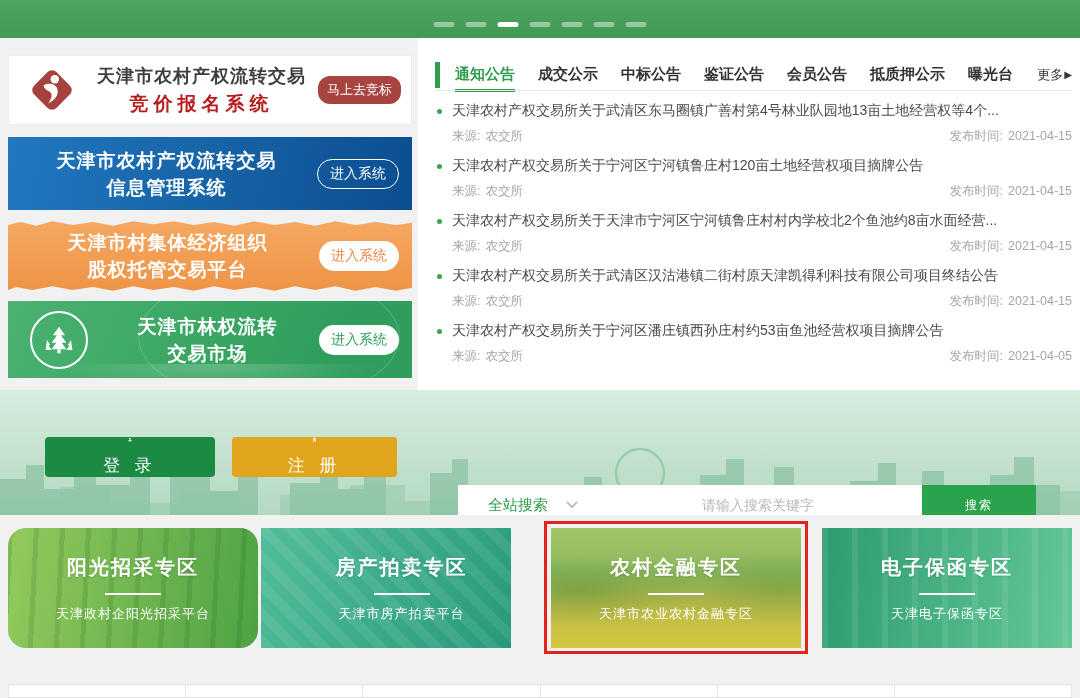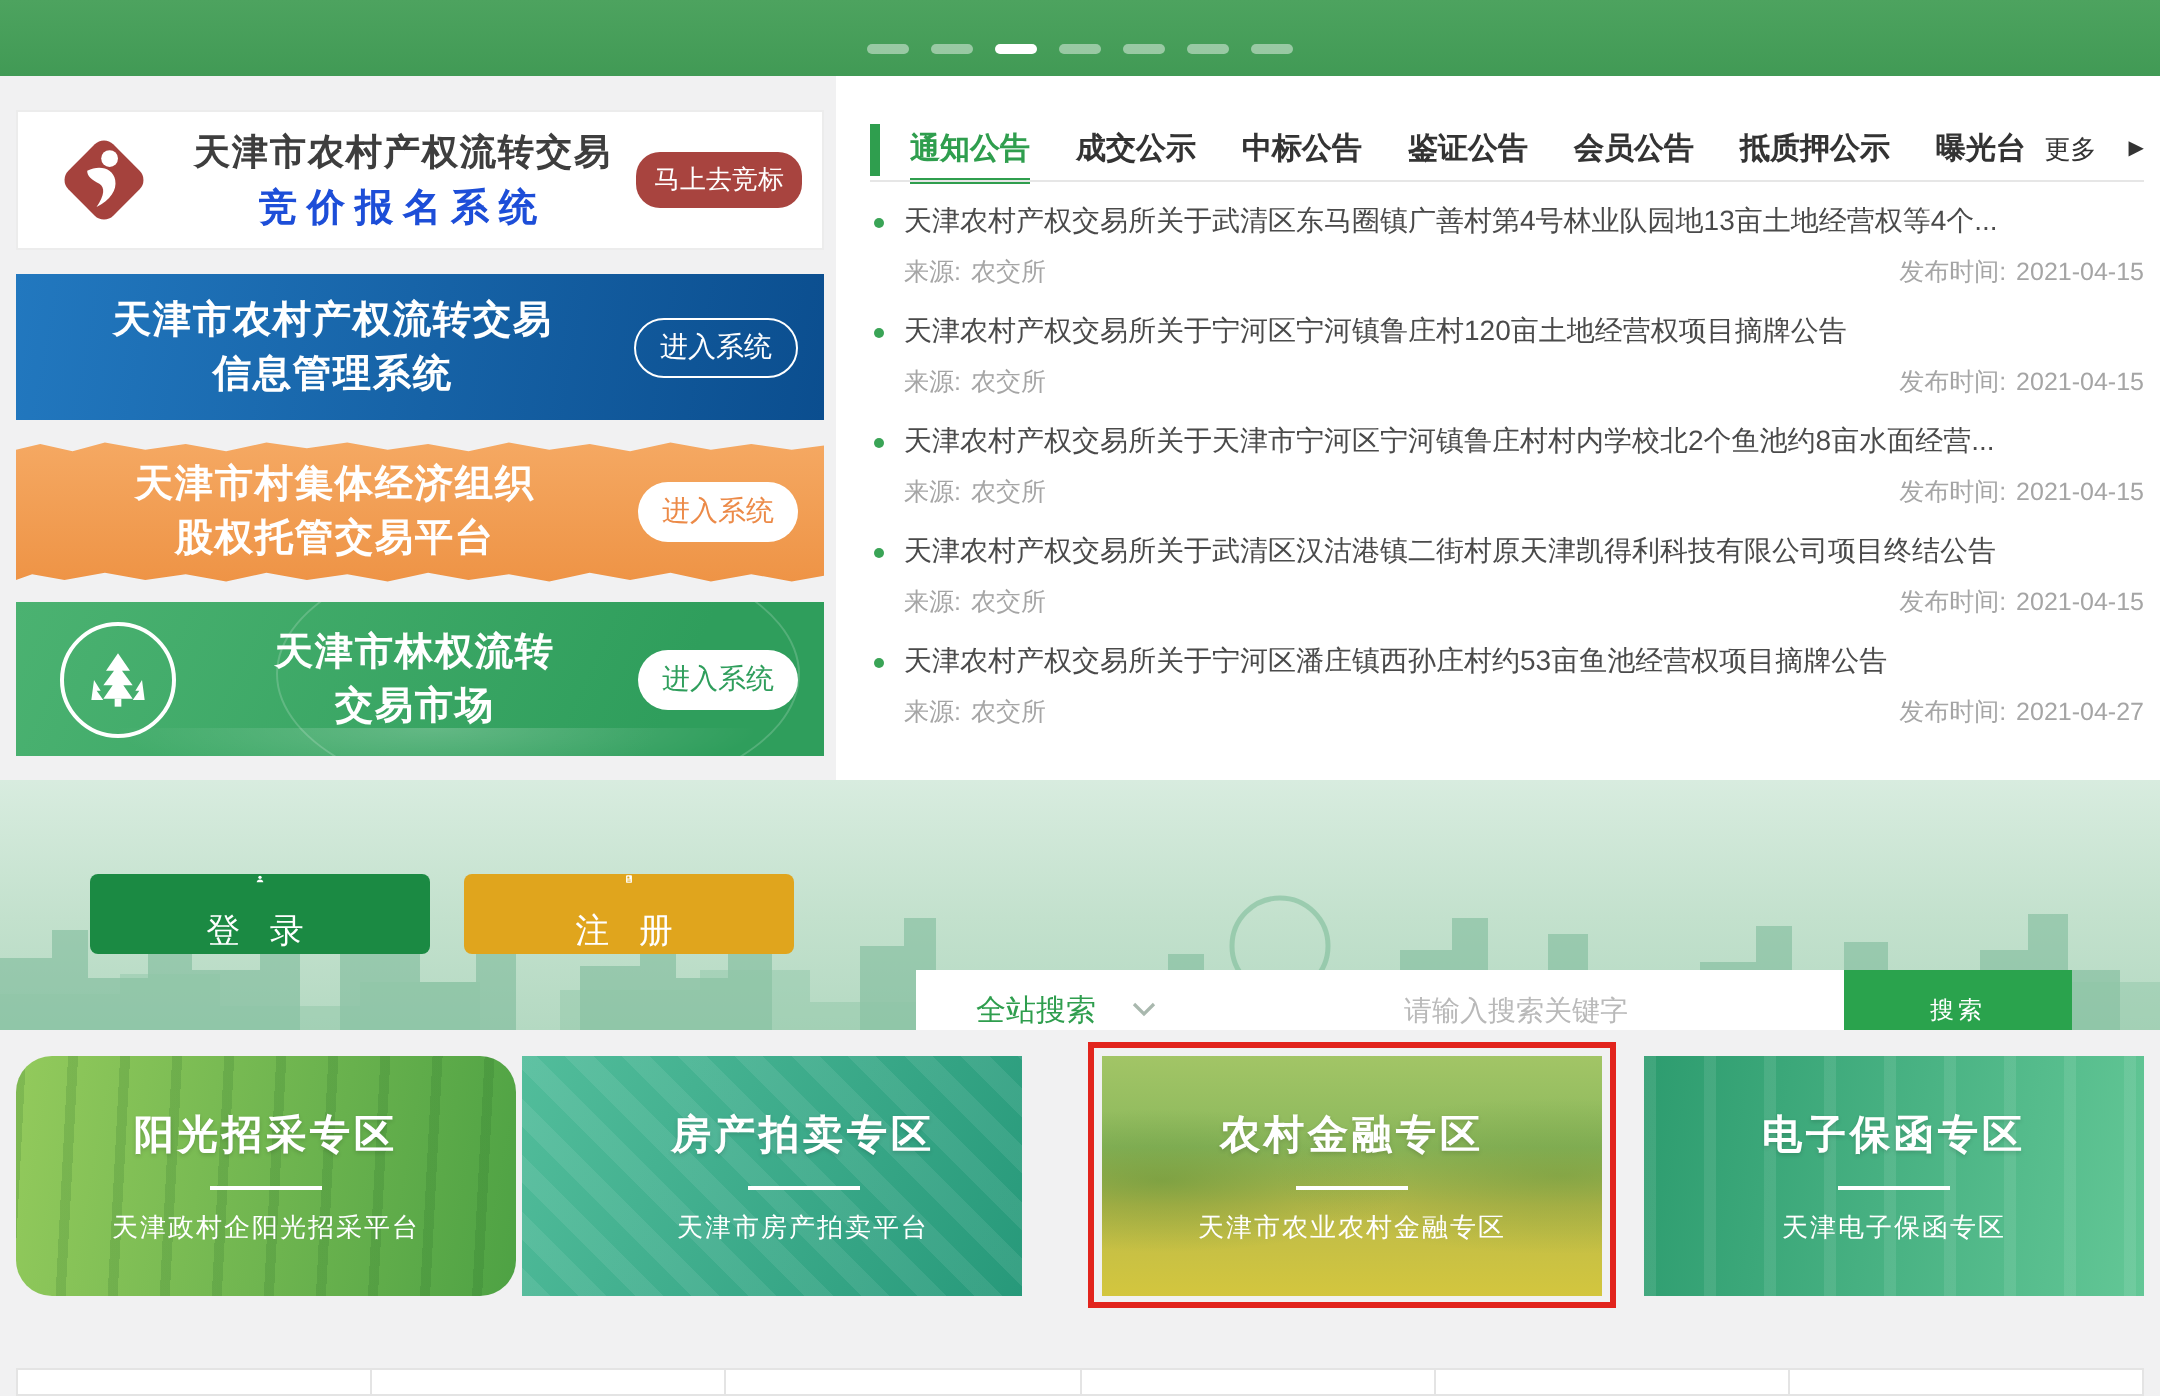--- a/index.html
+++ b/index.html
@@ -16,21 +16,21 @@
 
   
   .news-backdrop { position:absolute; left:418px; top:38px; width:662px; height:352px; background:#ffffff; }
 
   
   .panel { position:absolute; left:8px; width:404px; display:flex; align-items:center; }
   .panel-bid { top:55px; height:70px; background:#ffffff; border:1px solid #ececec; padding:0 10px; }
   .bid-logo { width:66px; display:flex; justify-content:center; align-items:center; }
   .bid-titles { flex:1; text-align:center; }
   .bid-title1 { font-size:18px; font-weight:700; color:#3e3e3e; letter-spacing:1px; }
-  .bid-title2 { font-size:19px; font-weight:700; color:#1d4ed8; letter-spacing:5px; margin-top:3px; }
+  .bid-title2 { font-size:19px; font-weight:700; color:#b91c1c; letter-spacing:5px; margin-top:3px; }
   .bid-btn { background:#a8443f; color:#fff; font-size:13px; padding:5px 9px; border:none;
     border-radius:12px; cursor:pointer; white-space:nowrap; }
 
   .panel-info { top:137px; height:73px; background:linear-gradient(100deg,#2278bf 0%,#0b4e8f 100%); }
   .panel-text { flex:1; text-align:center; color:#fff; font-size:19px; font-weight:700;
     line-height:27px; letter-spacing:1px; padding-left:8px; }
   .outline-btn { border:1.5px solid #fff; background:transparent; color:#fff; font-size:14px;
     padding:5px 12px; border-radius:15px; margin-right:13px; cursor:pointer; white-space:nowrap; }
 
   .panel-equity { top:219px; height:74px; background:linear-gradient(180deg,#f5a963,#ee9345);
@@ -52,21 +52,21 @@
   
   .tabbar { position:absolute; left:435px; top:58px; width:637px; height:33px;
     display:flex; align-items:center; }
   .tab-accent { width:5px; height:26px; background:#2f9e4e; margin-right:15px; flex-shrink:0; }
   .tabbar-tabs { display:flex; gap:23px; align-items:center; height:100%; }
   .tab { font-size:15px; font-weight:700; color:#333; cursor:pointer; height:100%;
     display:flex; align-items:center; position:relative; white-space:nowrap; }
   .tab.active { color:#2f9e4e; }
   .tab.active::after { content:""; position:absolute; left:0; right:0; bottom:-1px; height:3px; background:#2f9e4e; }
   .more-link { margin-left:auto; font-size:13px; color:#333; cursor:pointer; display:flex;
-    align-items:center; gap:16px; white-space:nowrap; }
+    align-items:center; gap:1px; white-space:nowrap; }
   .more-arrow { font-size:10px; color:#333; }
   .tab-divider { position:absolute; left:435px; top:90px; width:637px; height:1px; background:#e6e6e6; }
 
   
   .news-list { position:absolute; left:435px; top:97px; width:637px; list-style:none; }
   .news-item { margin-bottom:5px; }
   .news-title-row { display:flex; align-items:center; height:28px; cursor:pointer; }
   .news-bullet { width:5px; height:5px; border-radius:50%; background:#3aa456; margin:0 10px 0 2px; flex-shrink:0; }
   .news-title { font-size:14px; color:#4a4a4a; white-space:nowrap; overflow:hidden; text-overflow:ellipsis; }
   .news-meta { display:flex; justify-content:space-between; height:22px; align-items:center;
@@ -244,21 +244,21 @@
           <span><span>发布时间:</span><span style="margin-left: 5px;">2021-04-15</span></span>
         </div>
       </li>
       <li class="news-item">
         <div class="news-title-row">
           <span class="news-bullet"></span>
           <span class="news-title">天津农村产权交易所关于宁河区潘庄镇西孙庄村约53亩鱼池经营权项目摘牌公告</span>
         </div>
         <div class="news-meta">
           <span><span>来源:</span><span style="margin-left: 5px;">农交所</span></span>
-          <span><span>发布时间:</span><span style="margin-left: 5px;">2021-04-27</span></span>
+          <span><span>发布时间:</span><span style="margin-left: 5px;">2021-04-05</span></span>
         </div>
       </li>
     </ul>
 
   <div class="search-band">
     <svg class="skyline" viewBox="0 0 1080 70" preserveAspectRatio="none">
       <circle cx="640" cy="28" r="24" fill="none" stroke="rgba(120,185,150,.55)" stroke-width="2.5"></circle>
       <path d="M0 70 V34 h26 V20 h18 V44 h30 V12 h22 V40 h34 V26 h20 V70 Z M170 70 V30 h24 V16 h16 V46 h28 V24 h20 V70 Z
                M290 70 V38 h30 V18 h18 V44 h26 V30 h22 V70 Z M430 70 V28 h22 V14 h16 V40 h30 V70 Z
                M560 70 V44 h24 V32 h18 V70 Z M700 70 V30 h26 V14 h18 V42 h30 V22 h20 V70 Z

